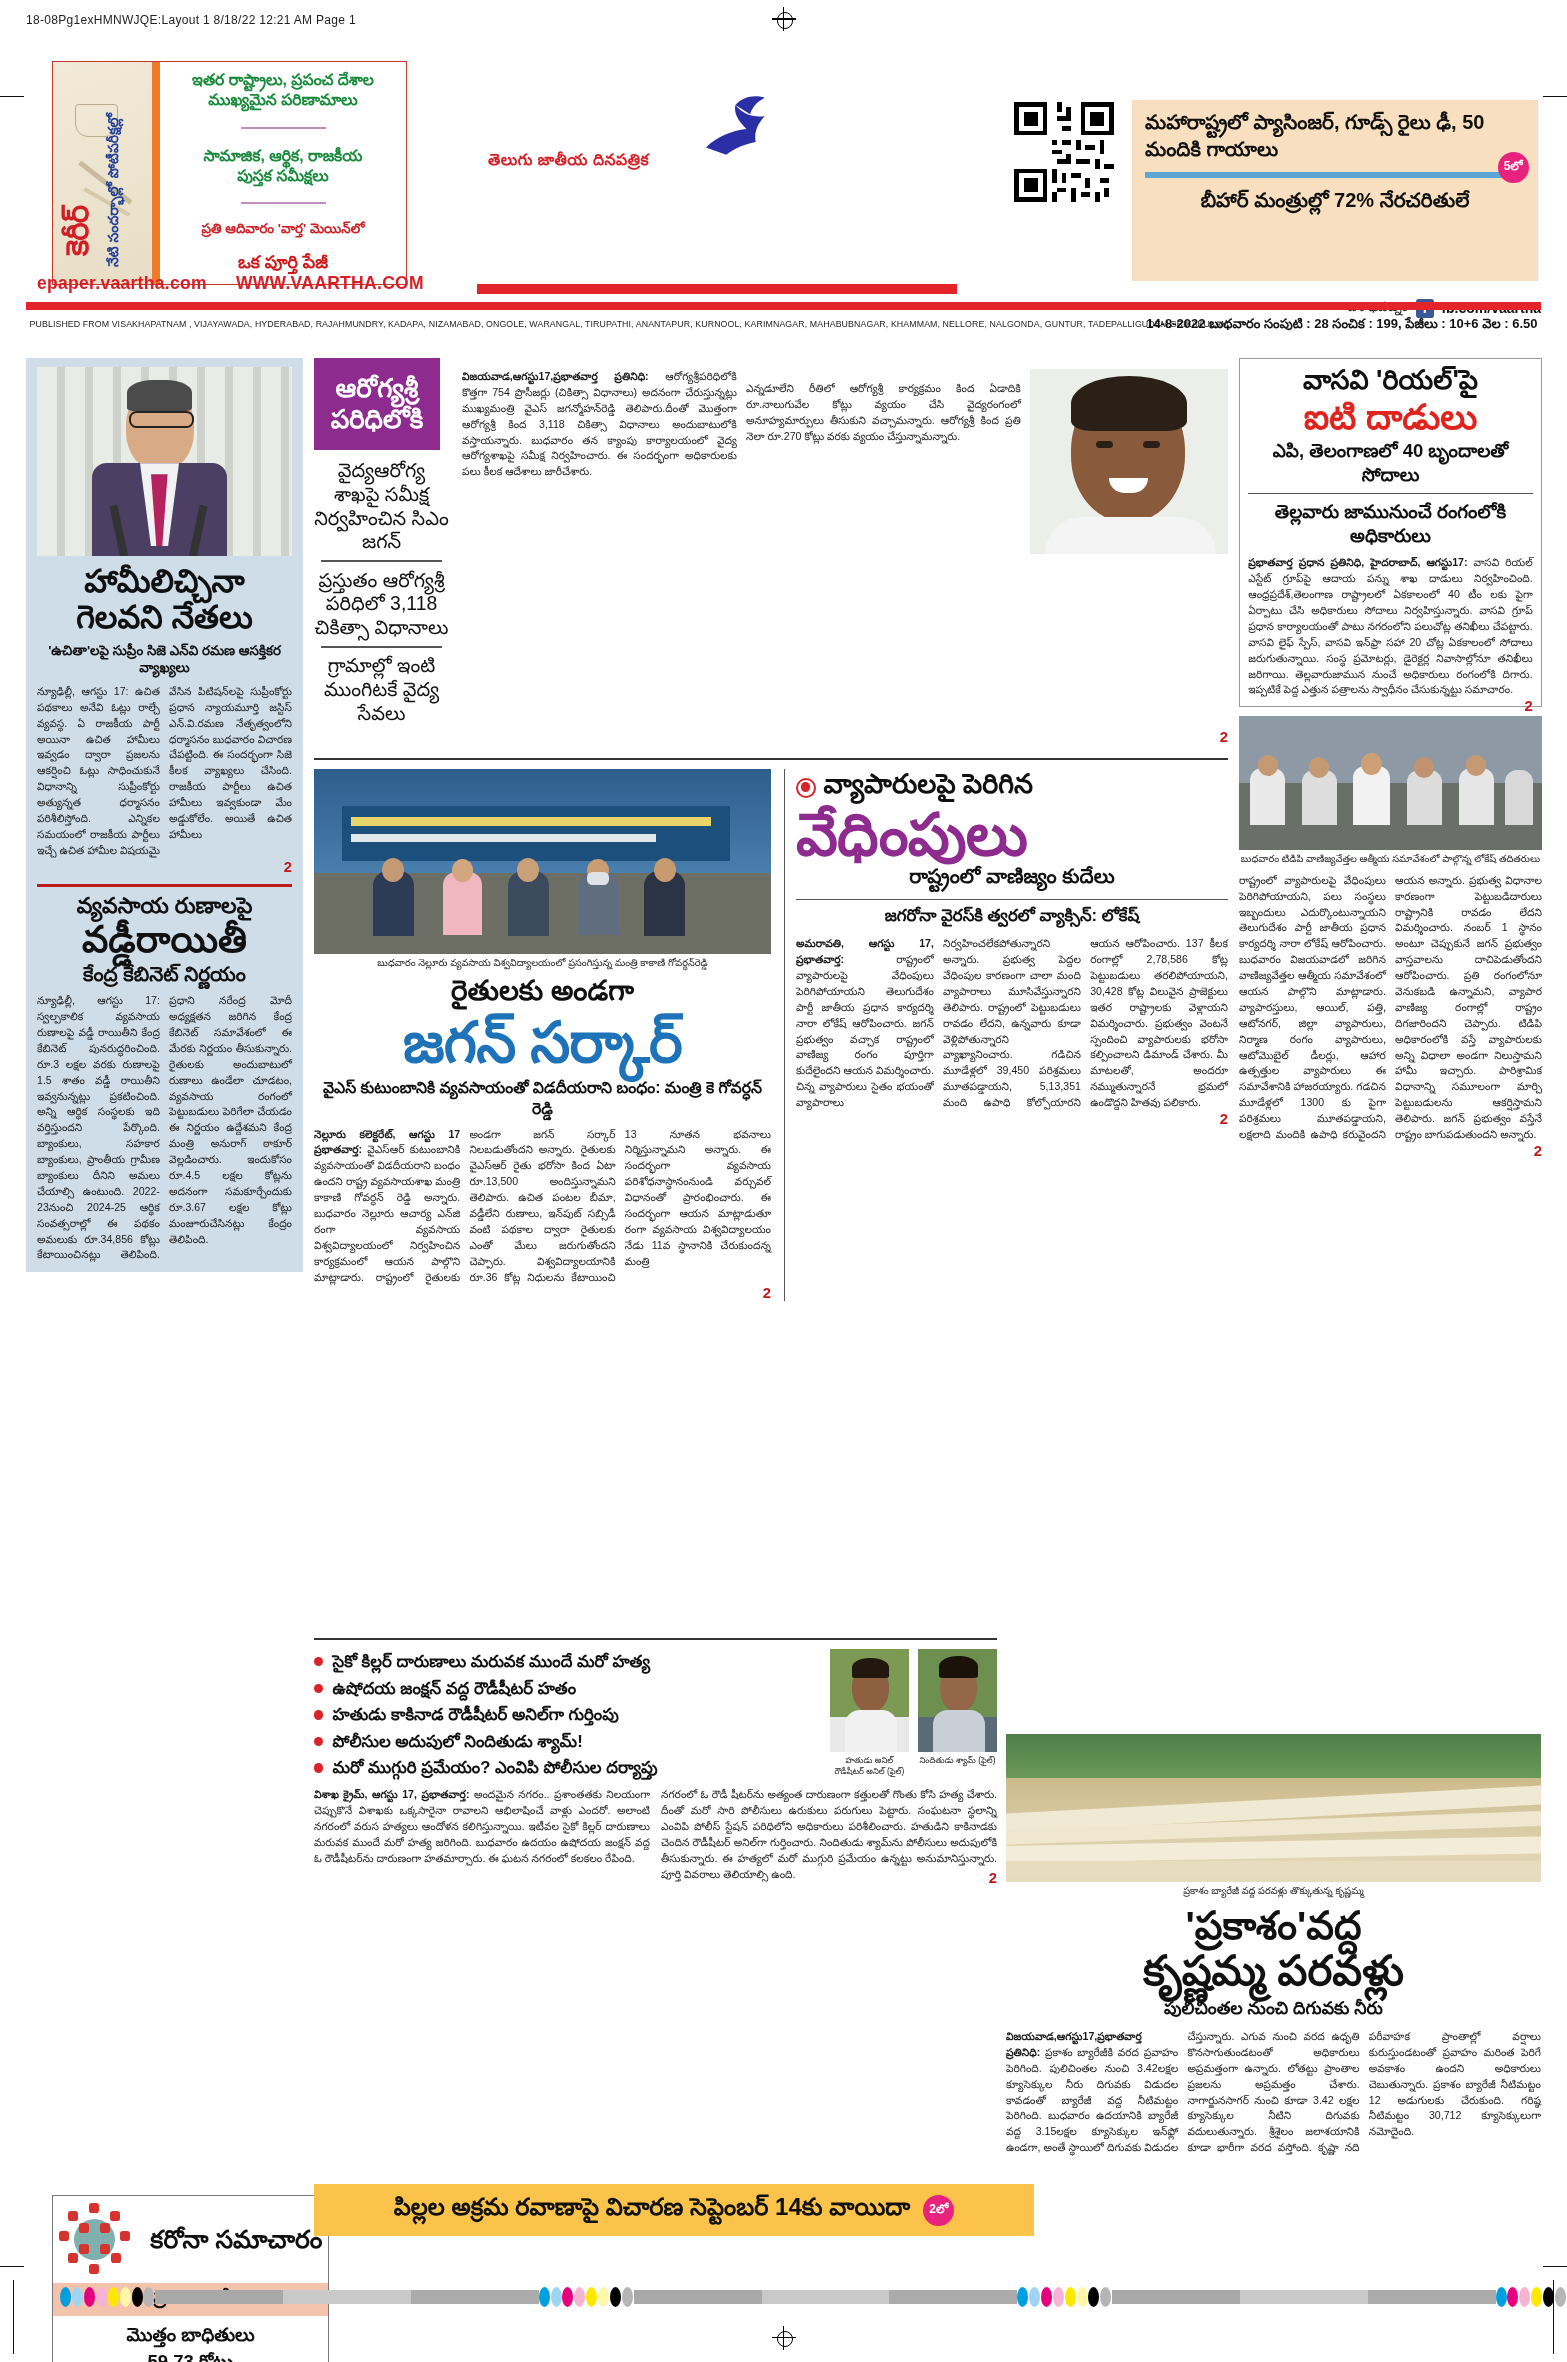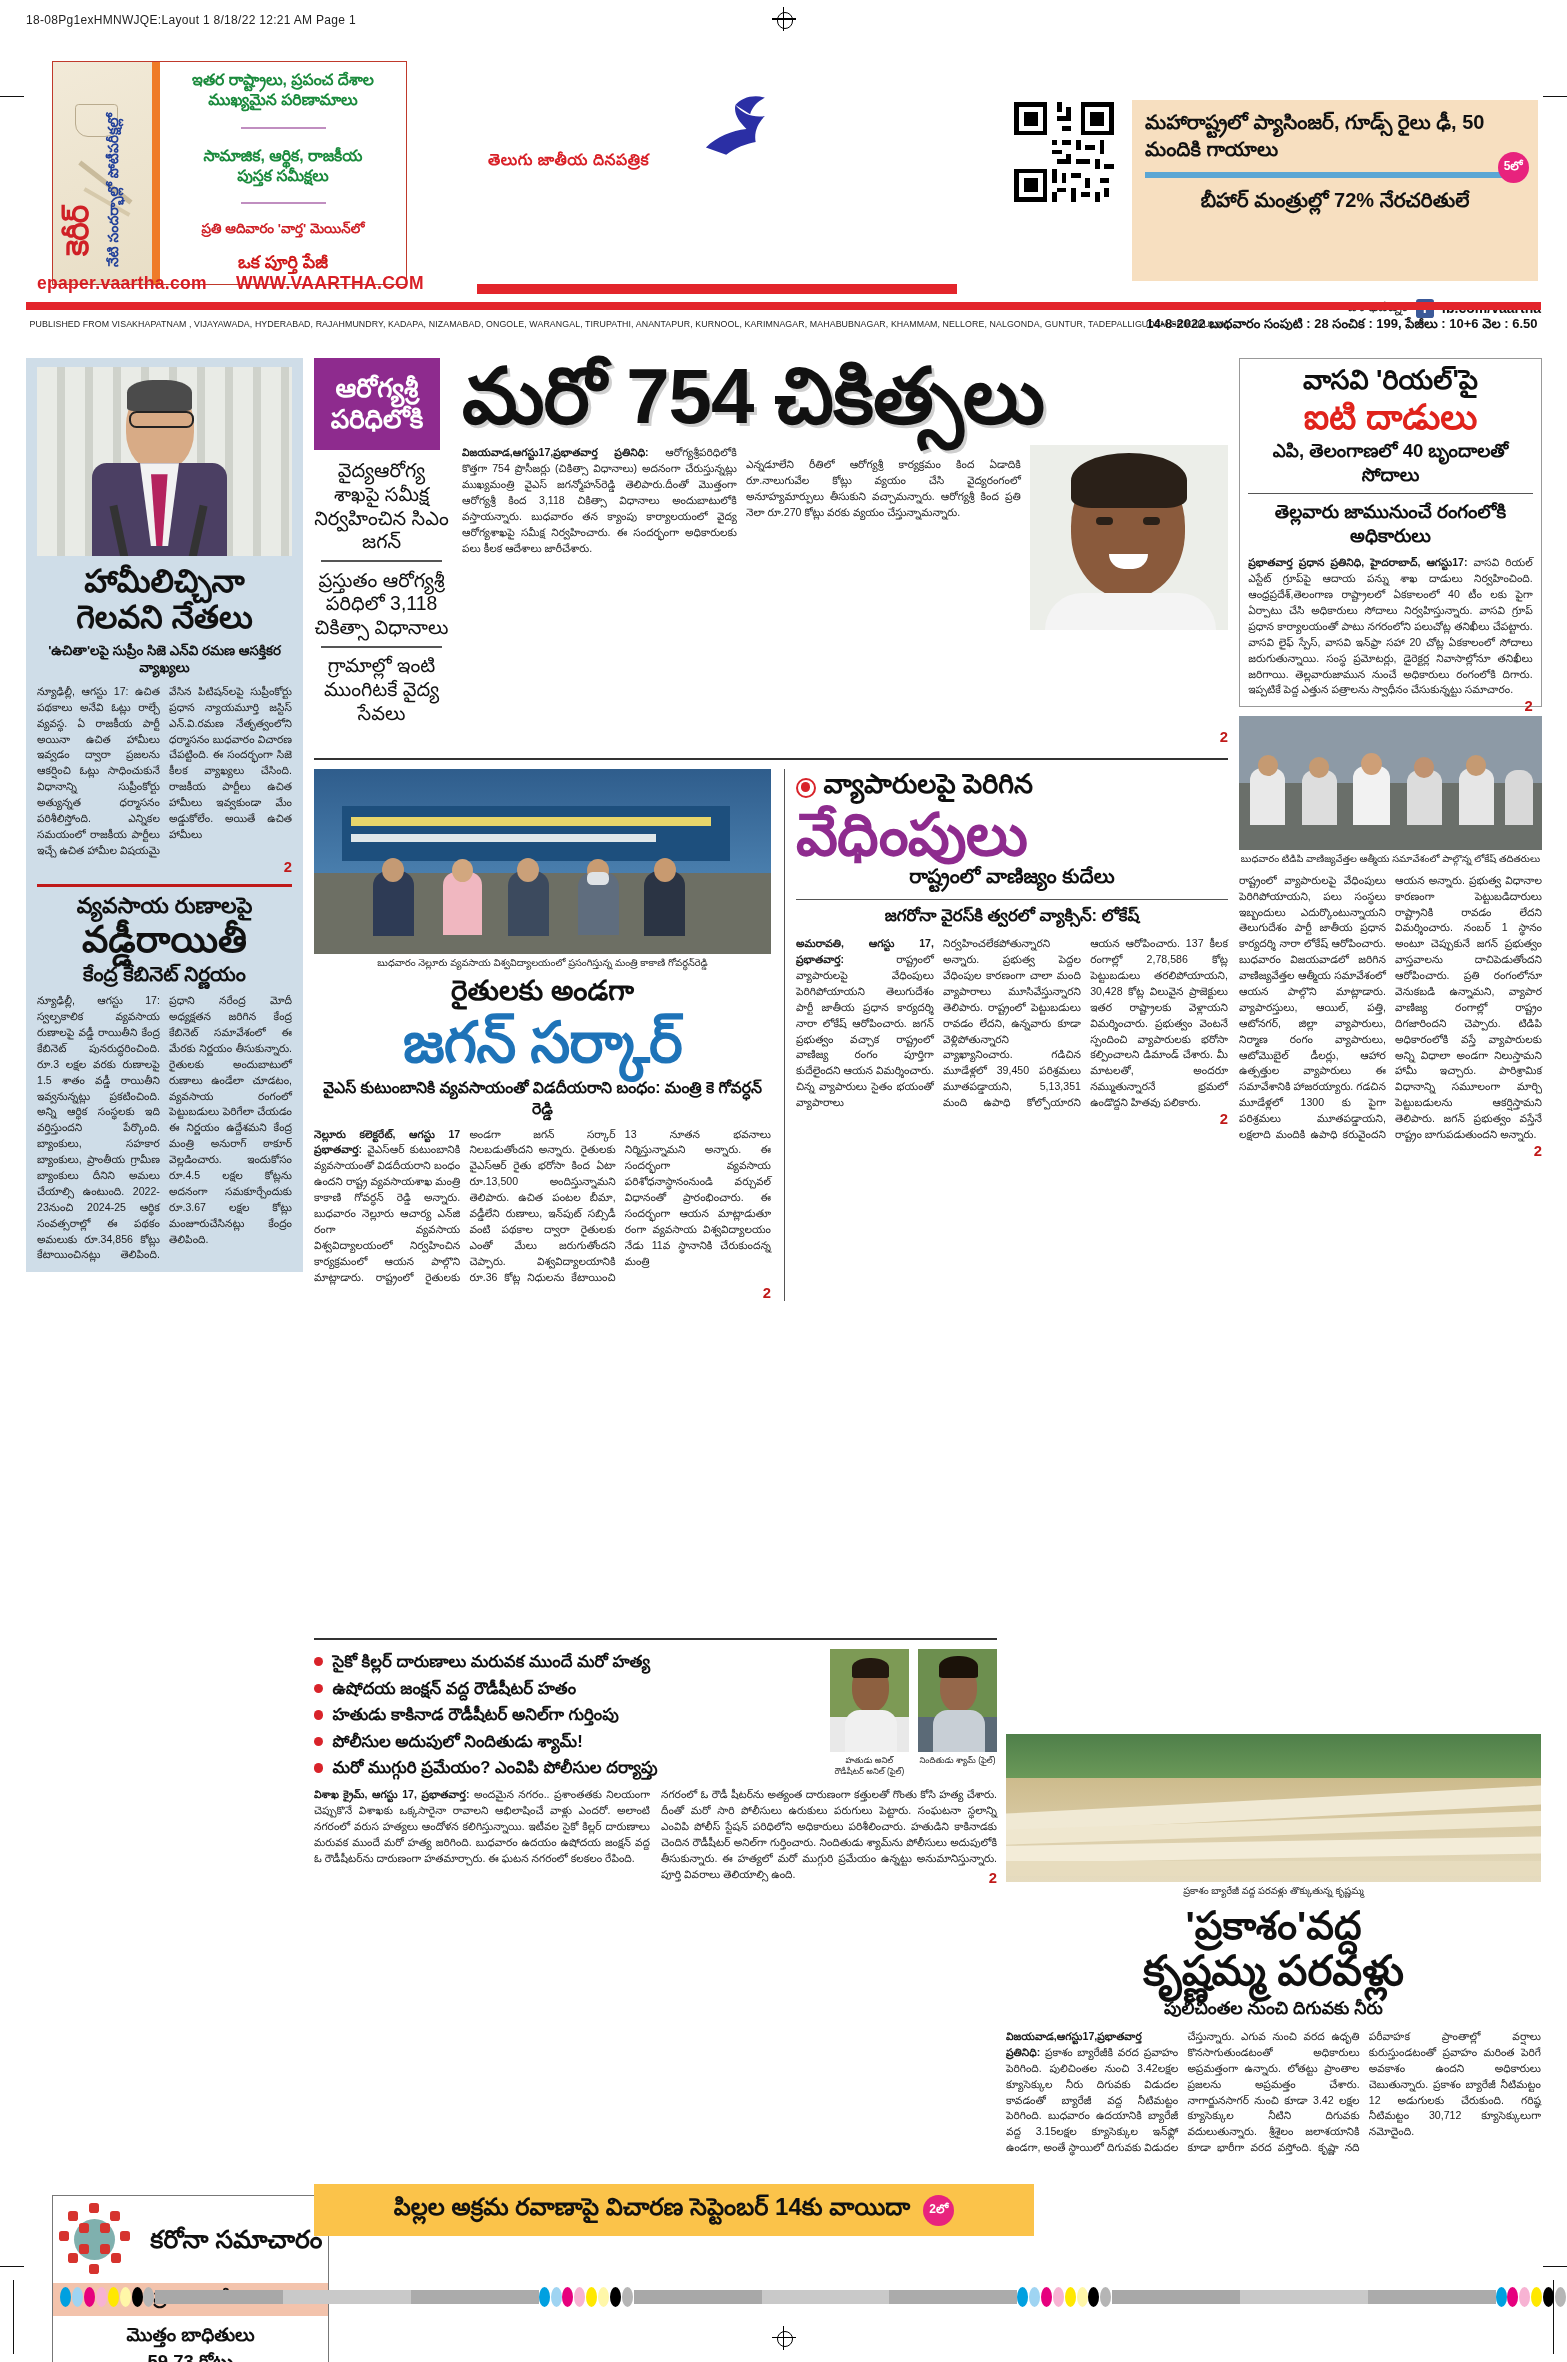--- a/index.html
+++ b/index.html
@@ -287,21 +287,20 @@
       <div style="width:135px;flex:0 0 135px;">
         <div class="purple-badge">ఆరోగ్యశ్రీ పరిధిలోకి</div>
         <div class="deck" style="font-size:19.4px;margin-top:9.2px;">వైద్యఆరోగ్య శాఖపై సమీక్ష నిర్వహించిన సిఎం జగన్</div>
         <div class="deck-rule"></div>
         <div class="deck" style="font-size:19.4px;">ప్రస్తుతం ఆరోగ్యశ్రీ పరిధిలో 3,118 చికిత్సా విధానాలు</div>
         <div class="deck-rule"></div>
         <div class="deck" style="font-size:19.4px;">గ్రామాల్లో ఇంటి ముంగిటకే వైద్య సేవలు</div>
       </div>
 
       <div style="flex:1;">
-        <div class="mega">మరో 754 చికిత్సలు</div>
         <div style="display:flex;gap:9.2px;margin-top:11px;">
           <div style="flex:1;">
             <div class="body-txt" style="margin-top:0;">
               <b>విజయవాడ,ఆగస్టు17,ప్రభాతవార్త ప్రతినిధి:</b>
               <span>ఆరోగ్యశ్రీపరిధిలోకి కొత్తగా 754 ప్రొసీజర్లు (చికిత్సా విధానాలు) అదనంగా చేరుస్తున్నట్లు ముఖ్యమంత్రి వైఎస్ జగన్మోహన్‌రెడ్డి తెలిపారు.దీంతో మొత్తంగా ఆరోగ్యశ్రీ కింద 3,118 చికిత్సా విధానాలు అందుబాటులోకి వస్తాయన్నారు. బుధవారం తన క్యాంపు కార్యాలయంలో వైద్య ఆరోగ్యశాఖపై సమీక్ష నిర్వహించారు. ఈ సందర్భంగా అధికారులకు పలు కీలక ఆదేశాలు జారీచేశారు.</span>
             </div>
           </div>
           <div style="flex:1;">
             <div class="body-txt" style="margin-top:12px;">
               <span>ఎన్నడూలేని రీతిలో ఆరోగ్యశ్రీ కార్యక్రమం కింద ఏడాదికి రూ.నాలుగువేల కోట్లు వ్యయం చేసి వైద్యరంగంలో అనూహ్యమార్పులు తీసుకుని వచ్చామన్నారు. ఆరోగ్యశ్రీ కింద ప్రతి నెలా రూ.270 కోట్లు వరకు వ్యయం చేస్తున్నామన్నారు.</span>

